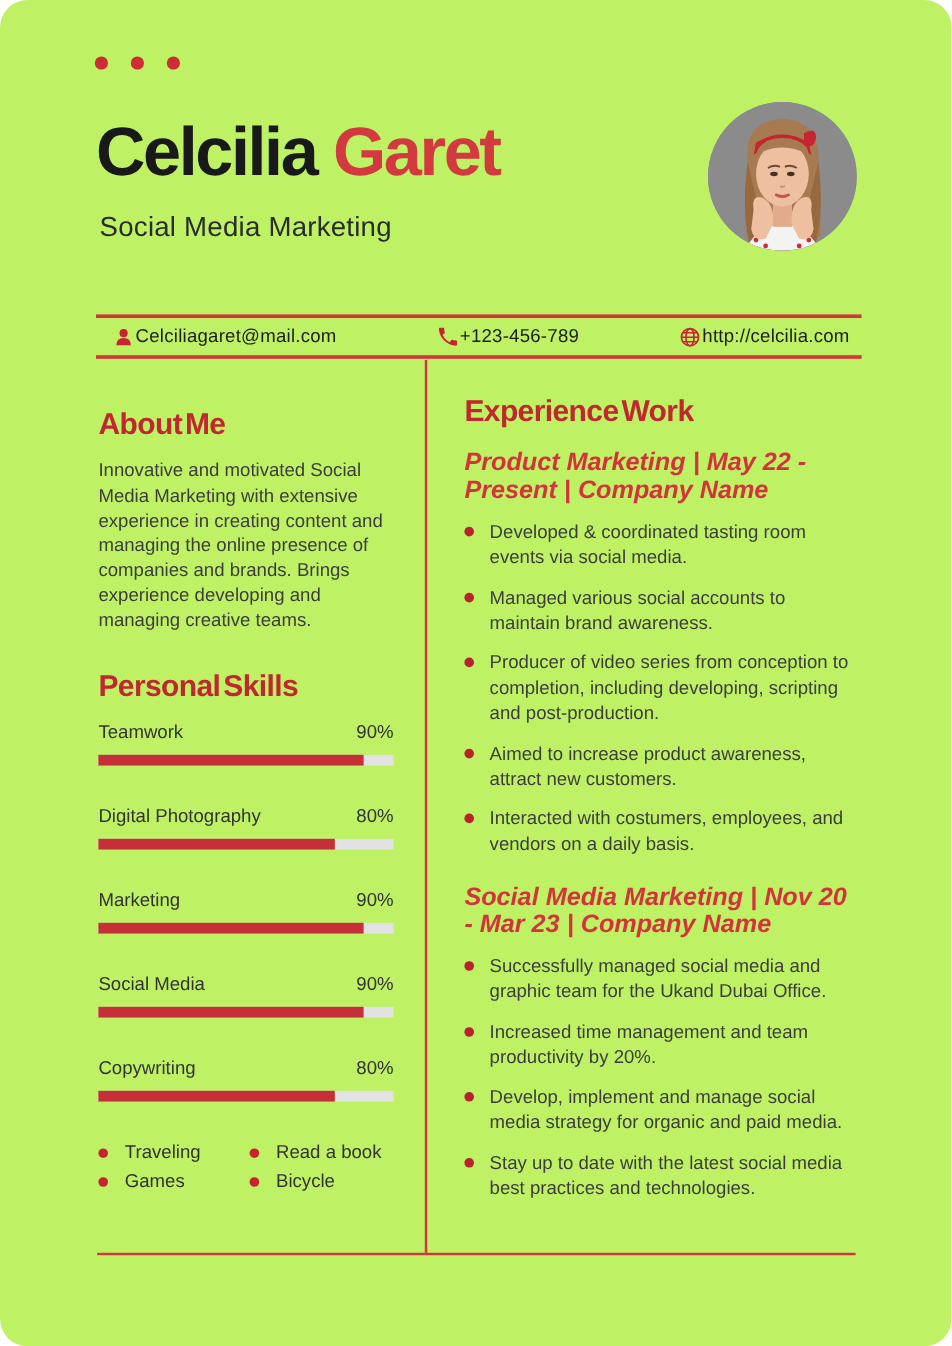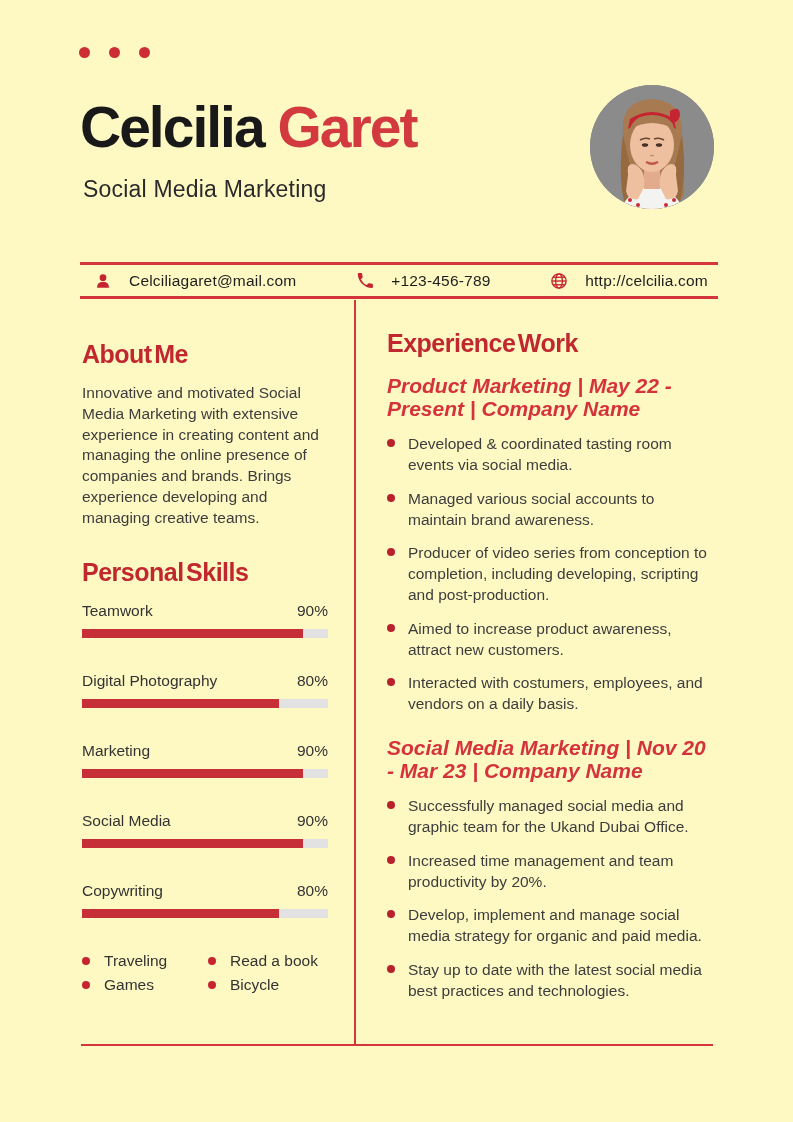--- a/index.html
+++ b/index.html
@@ -1,20 +1,20 @@
 <!DOCTYPE html>
 <html><head>
 <meta charset="utf-8">
 <style>
   * { margin:0; padding:0; box-sizing:border-box; }
   html,body { background:#ffffff; }
   body { font-family:"Liberation Sans", sans-serif; }
   .page {
-    position:relative; width:793px; height:1122px; background:#fef9c3;
-    overflow:hidden; margin:0 auto;
+    position:relative; width:793px; height:1122px; background:#bef264;
+    overflow:hidden; margin:0 auto;border-radius:23px;
   }
   
   .dots { position:absolute; left:79px; top:47px; display:flex; gap:19px; }
   .dot { width:11px; height:11px; border-radius:50%; background:#cd2e36; }
 
   
   .name {
     position:absolute; left:80px; top:94px;
     font-size:57px; font-weight:800; letter-spacing:-2px;
     color:#191919; white-space:nowrap;
@@ -32,21 +32,21 @@
   }
   .photo svg { display:block; width:100%; height:100%; }
 
   
   .contact-bar {
     position:absolute; left:80px; top:262px; width:638px; height:37px;
     border-top:3px solid #d4343c; border-bottom:3px solid #d4343c;
     display:flex; align-items:center; justify-content:space-between;
     padding:0 10px 0 14px;
   }
-  .contact-item { display:flex; align-items:center; gap:17px; }
+  .contact-item { display:flex; align-items:center; gap:1px; }
   .contact-item .txt { font-size:15.5px; color:#1d1d1d; letter-spacing:0.2px; }
   .cicon { width:18px; height:18px; flex:0 0 auto; }
 
   
   .v-divider { position:absolute; left:354px; top:300px; width:2px; height:744px; background:#d4343c; }
   .h-bottom  { position:absolute; left:81px; top:1044px; width:632px; height:2px; background:#d4343c; }
 
   
   .left-col  { position:absolute; left:82px; top:311px; width:246px; }
   .right-col { position:absolute; left:387px; top:300px; width:324px; }

